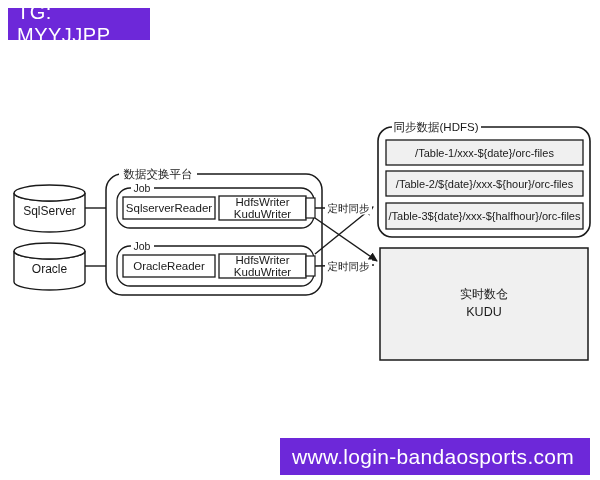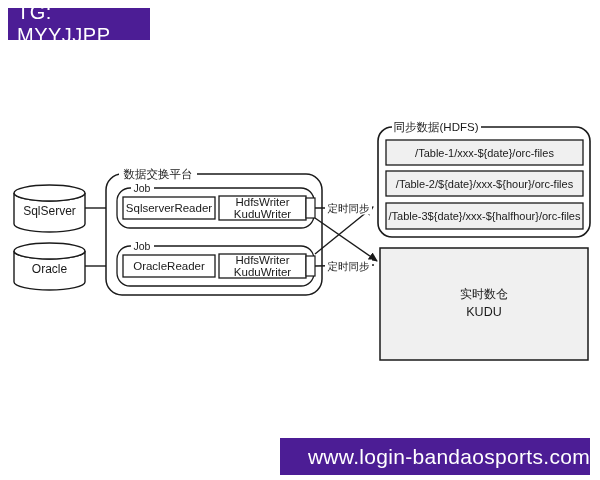--- a/index.html
+++ b/index.html
@@ -1,26 +1,26 @@
 <!DOCTYPE html>
 <html><head>
 <meta charset="utf-8">
 <style>
   html,body{margin:0;padding:0;}
   body{
     width:600px;height:480px;position:relative;background:#ffffff;
     font-family:"Liberation Sans", sans-serif;overflow:hidden;
   }
   .banner{
-    position:absolute;background:#4c1d95;color:#ffffff;
+    position:absolute;background:#6d28d9;color:#ffffff;
     display:flex;align-items:center;box-sizing:border-box;
     font-family:"Liberation Sans", sans-serif;
   }
   .banner.top{left:8px;top:8px;width:142px;height:32px;font-size:20px;padding-left:9px;letter-spacing:0.5px;}
-  .banner.bottom{left:280px;top:438px;width:310px;height:37px;font-size:21px;padding-left:12px;letter-spacing:0.3px;justify-content:flex-end;}
+  .banner.bottom{left:280px;top:438px;width:310px;height:37px;font-size:21px;padding-left:12px;letter-spacing:0.3px;}
   svg{position:absolute;left:0;top:0;}
   svg text{fill:#1a1a1a;font-family:"Liberation Sans", sans-serif;}
   .shape{fill:#ffffff;stroke:#1a1a1a;}
   .gray{fill:#f0f0f0;stroke:#1a1a1a;}
   .lbl-bg{fill:#ffffff;stroke:none;}
   .conn{stroke:#1a1a1a;stroke-width:1.4;fill:none;}
 </style>
 </head>
 <body>
 

